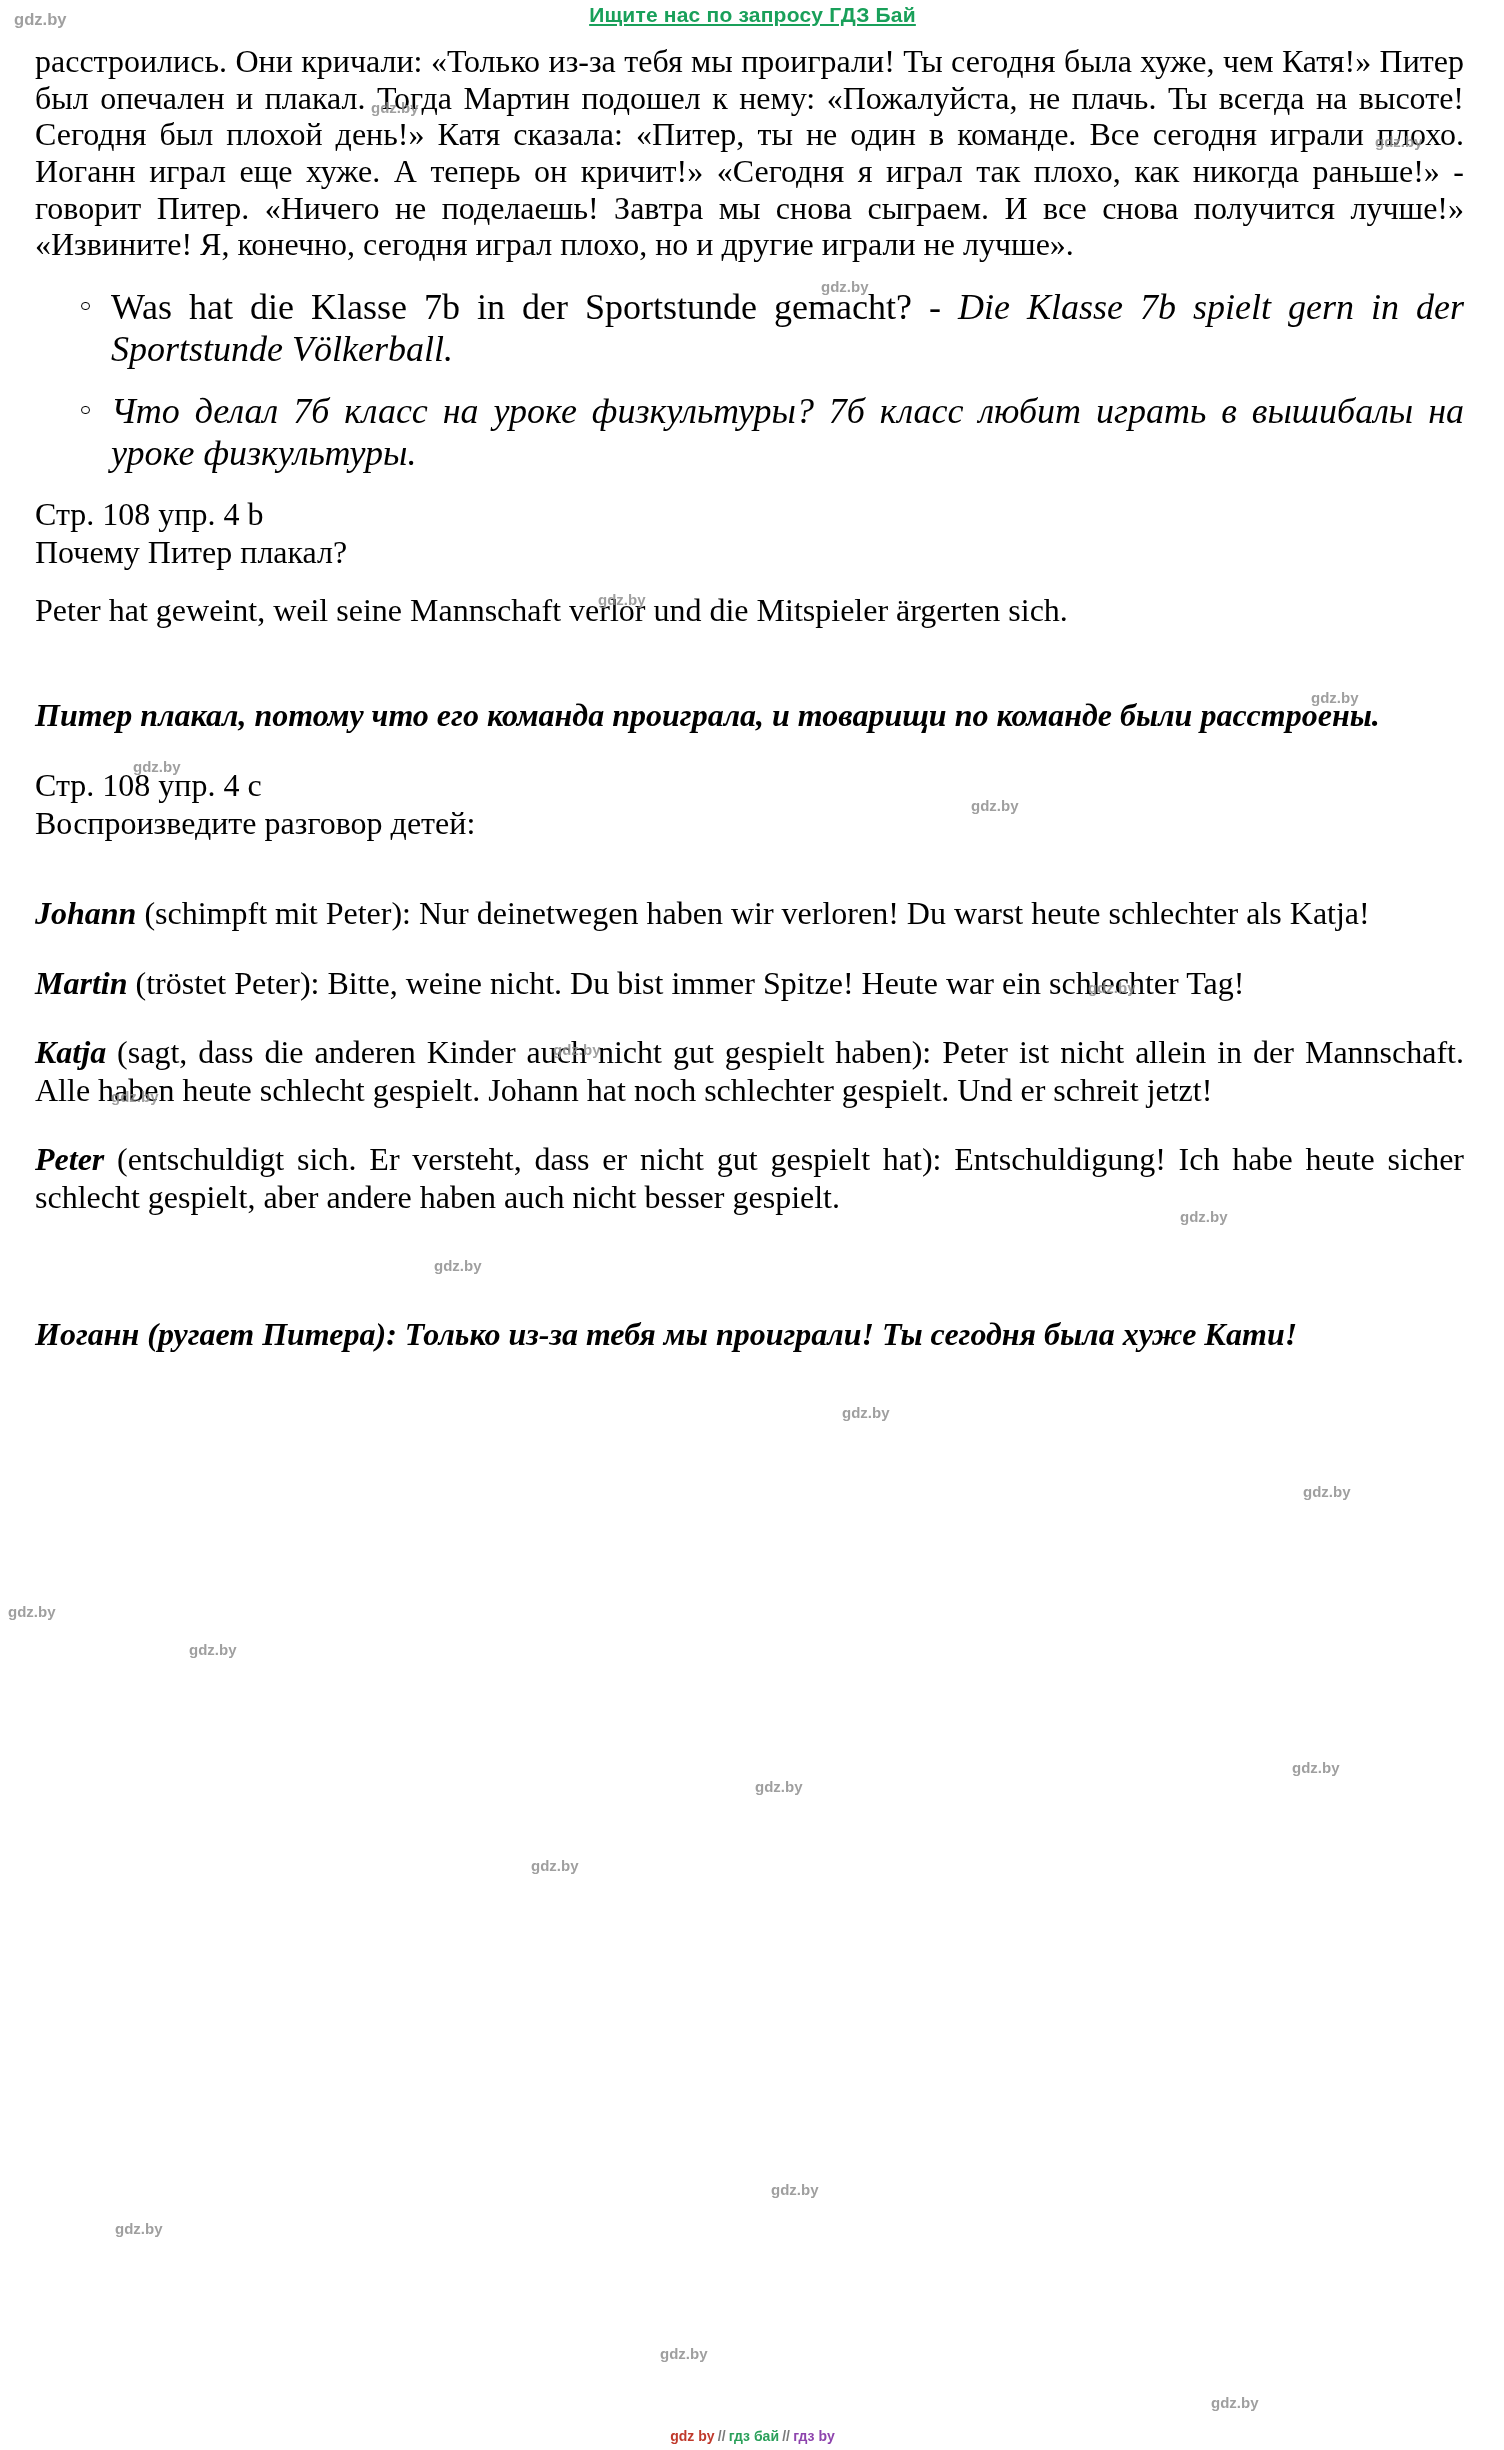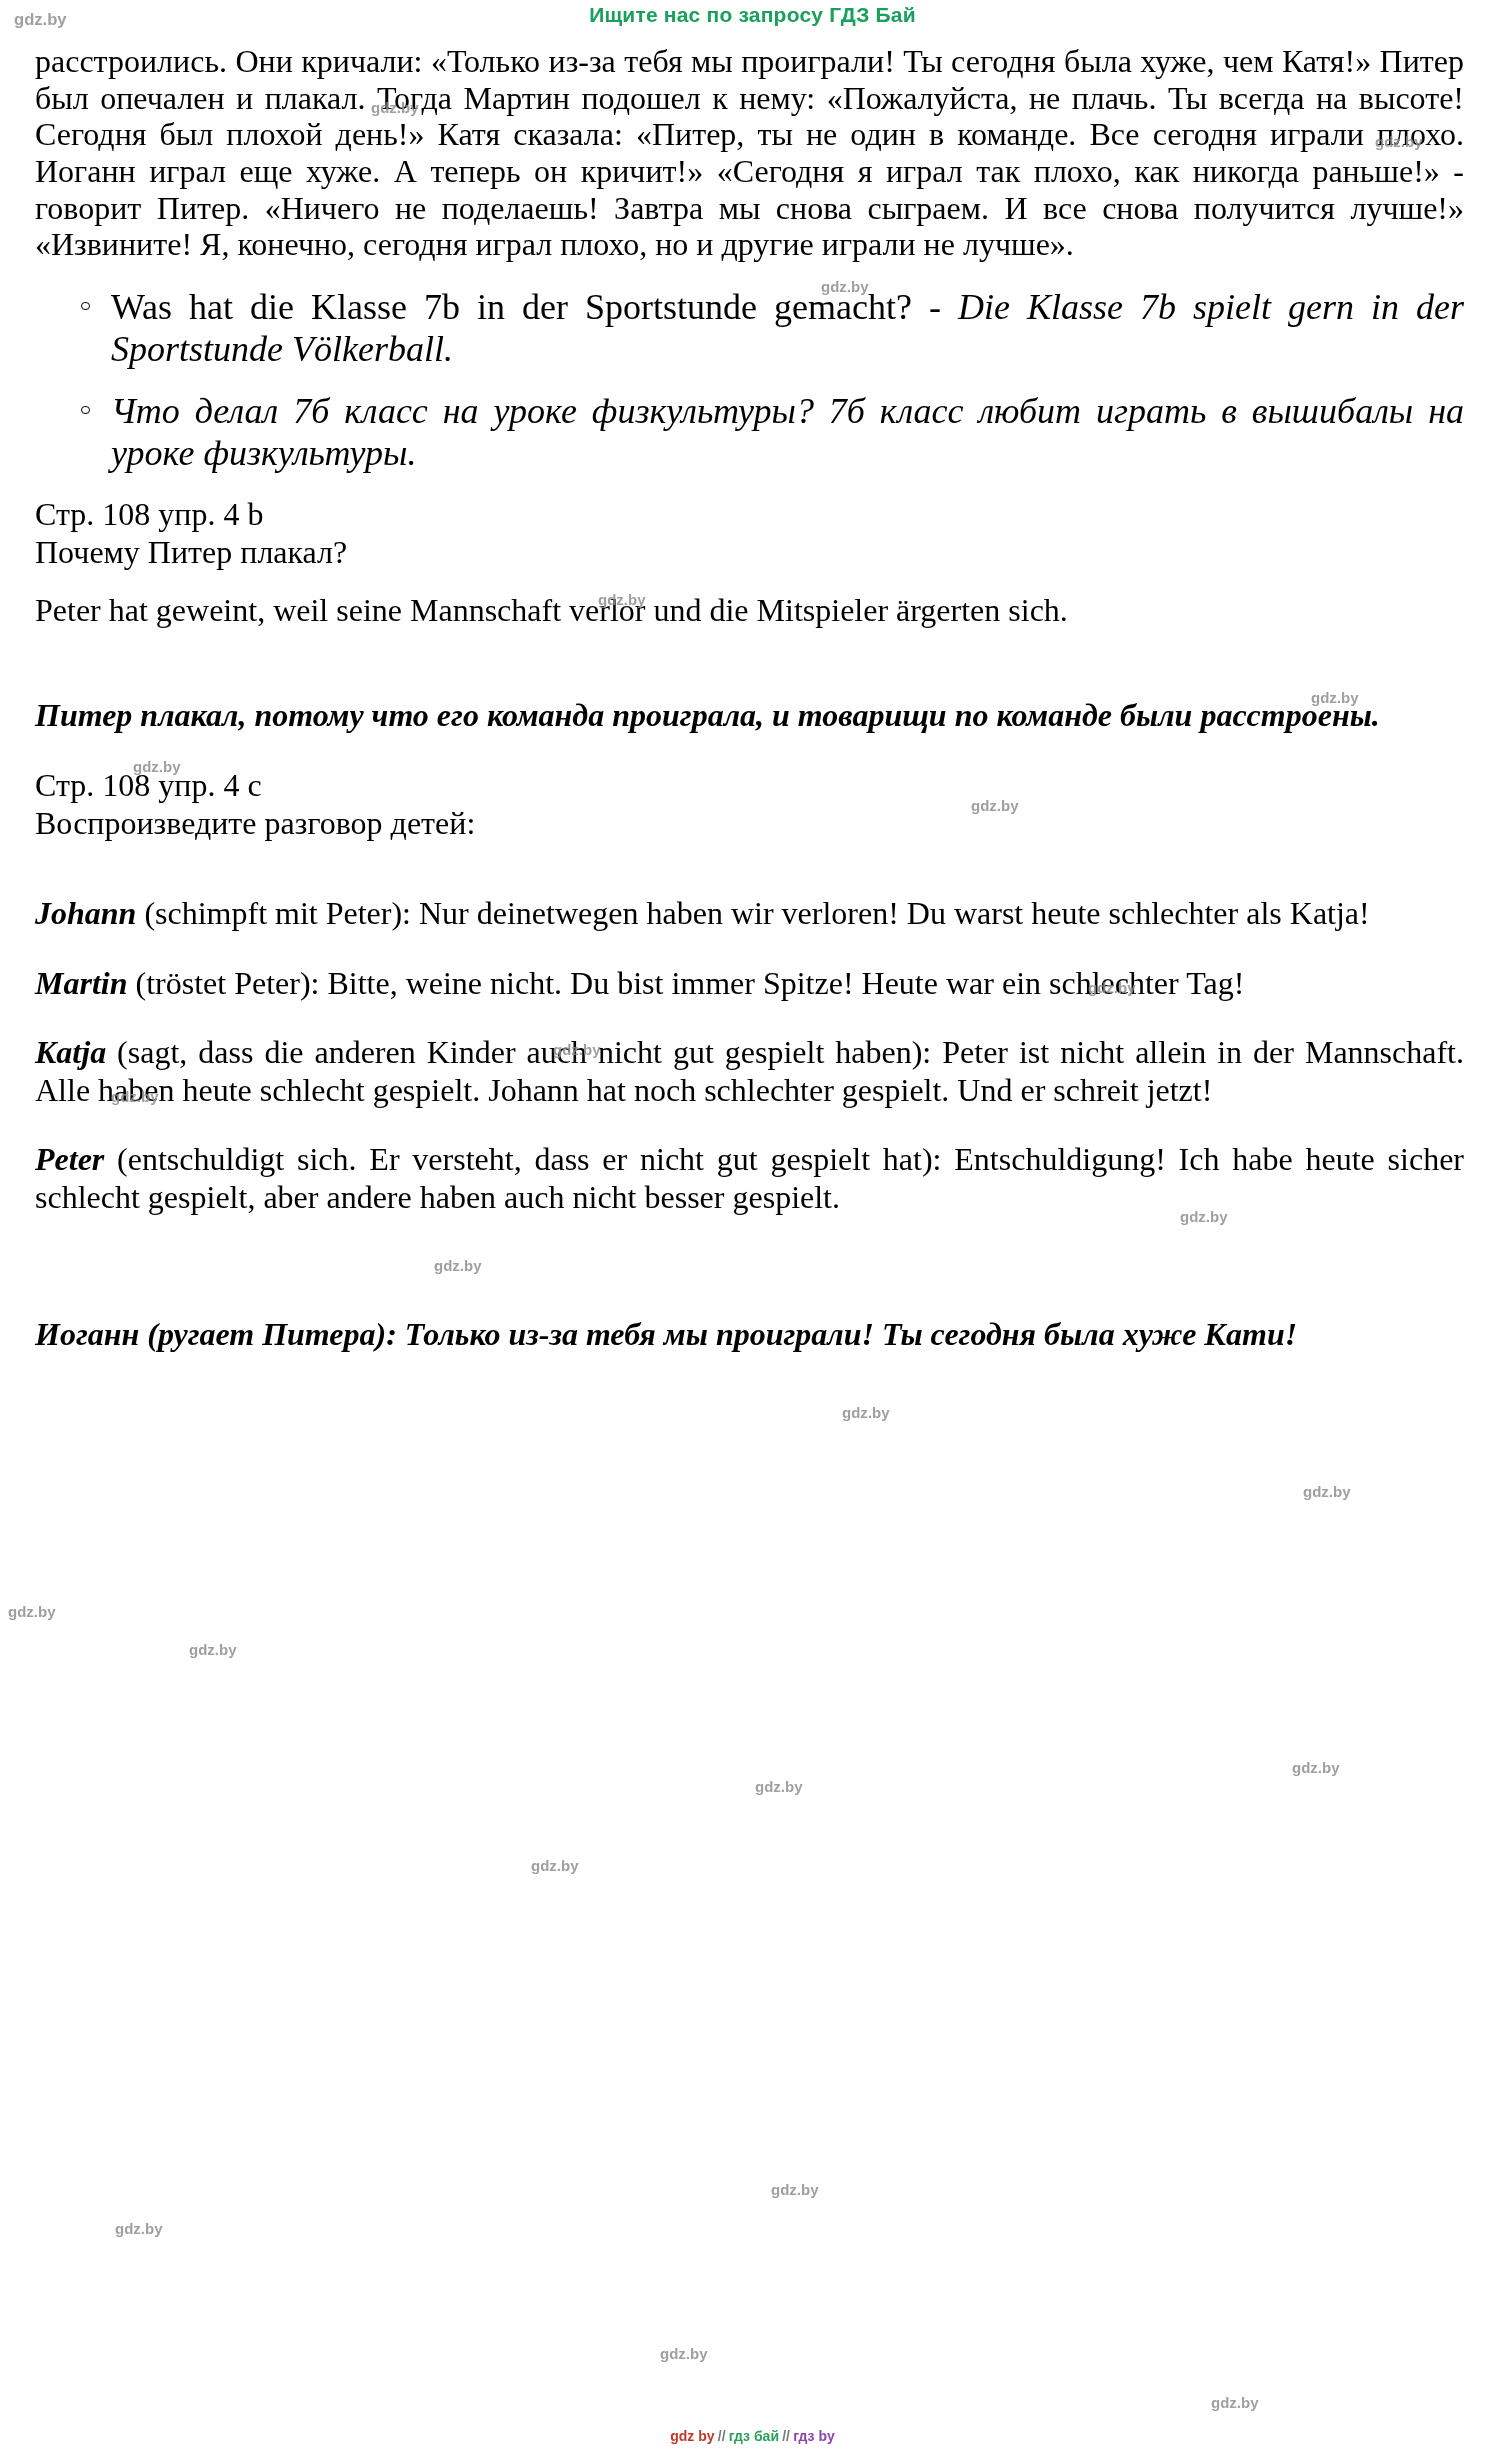--- a/index.html
+++ b/index.html
@@ -40,20 +40,21 @@
     position: absolute;
     top: 3.2px;
     left: 0;
     width: 100%;
     text-align: center;
     font-family: "Liberation Sans", sans-serif;
     font-weight: bold;
     font-size: 21px;
     color: #19a05a;
     letter-spacing: 0.2px;
+    text-decoration: underline;
   }
   .bottom-banner {
     position: absolute;
     bottom: 6.3px;
     left: 0;
     width: 100%;
     text-align: center;
     font-family: "Liberation Sans", sans-serif;
     font-weight: bold;
     font-size: 14px;

